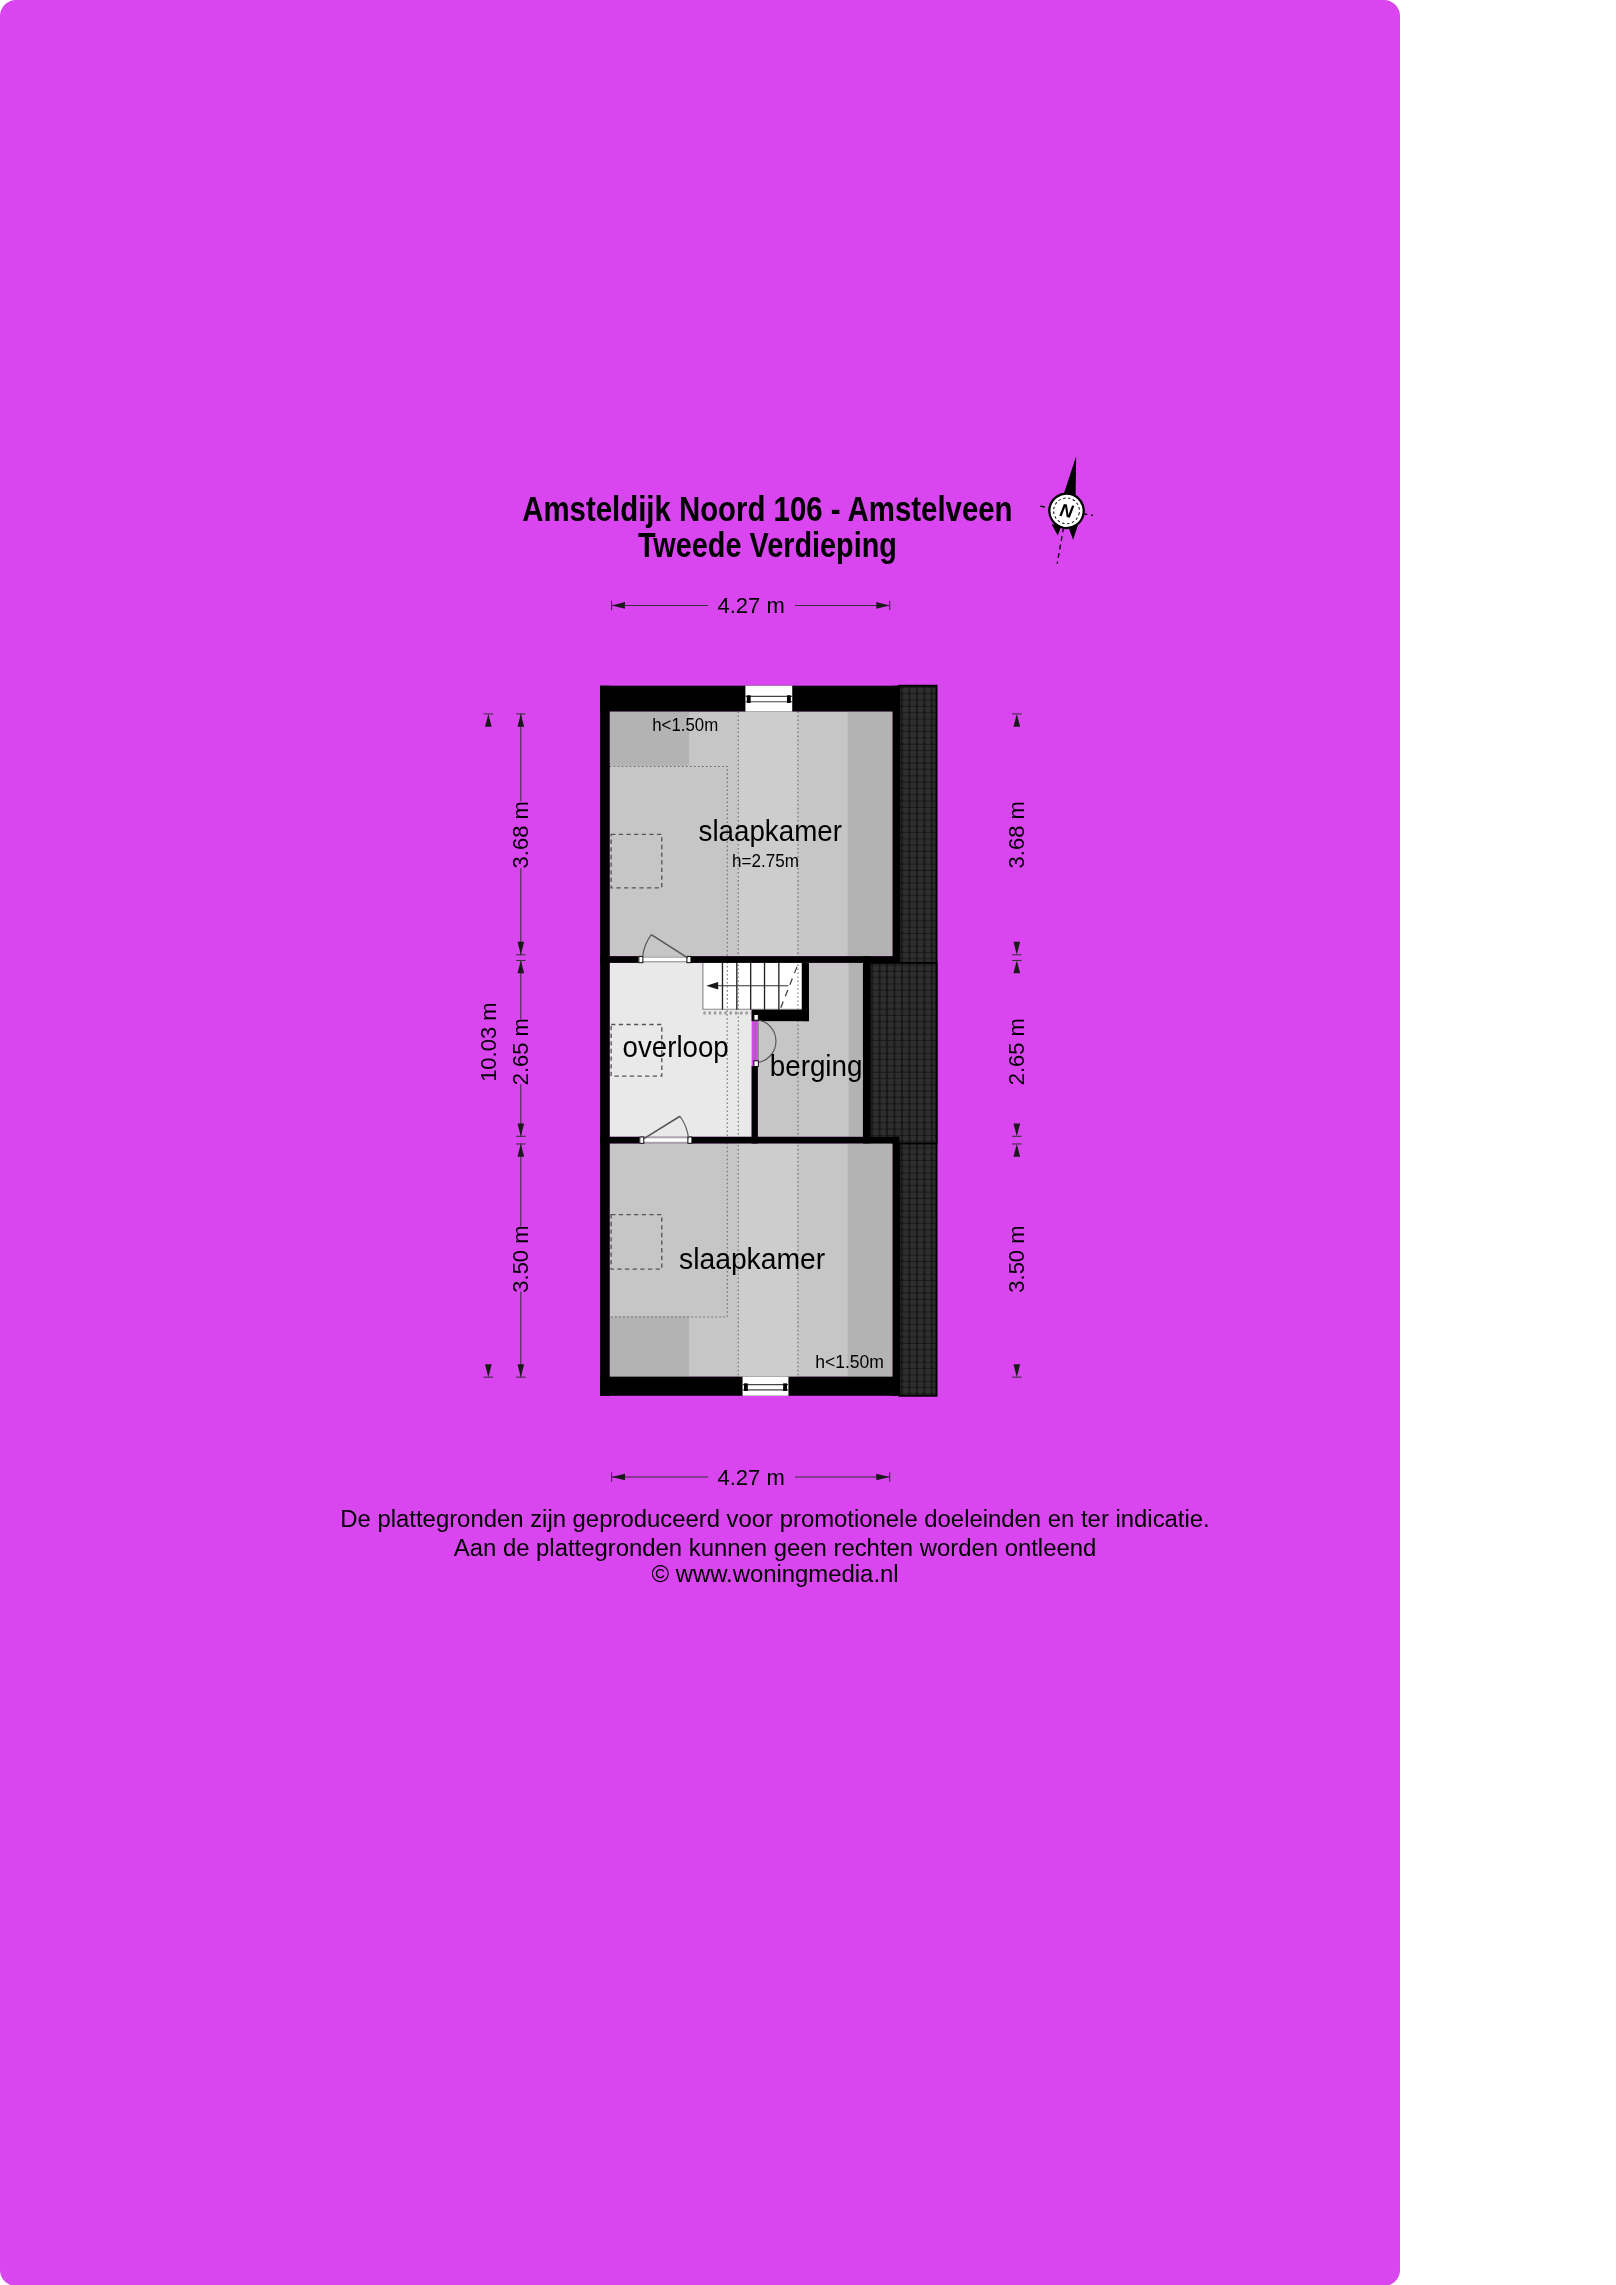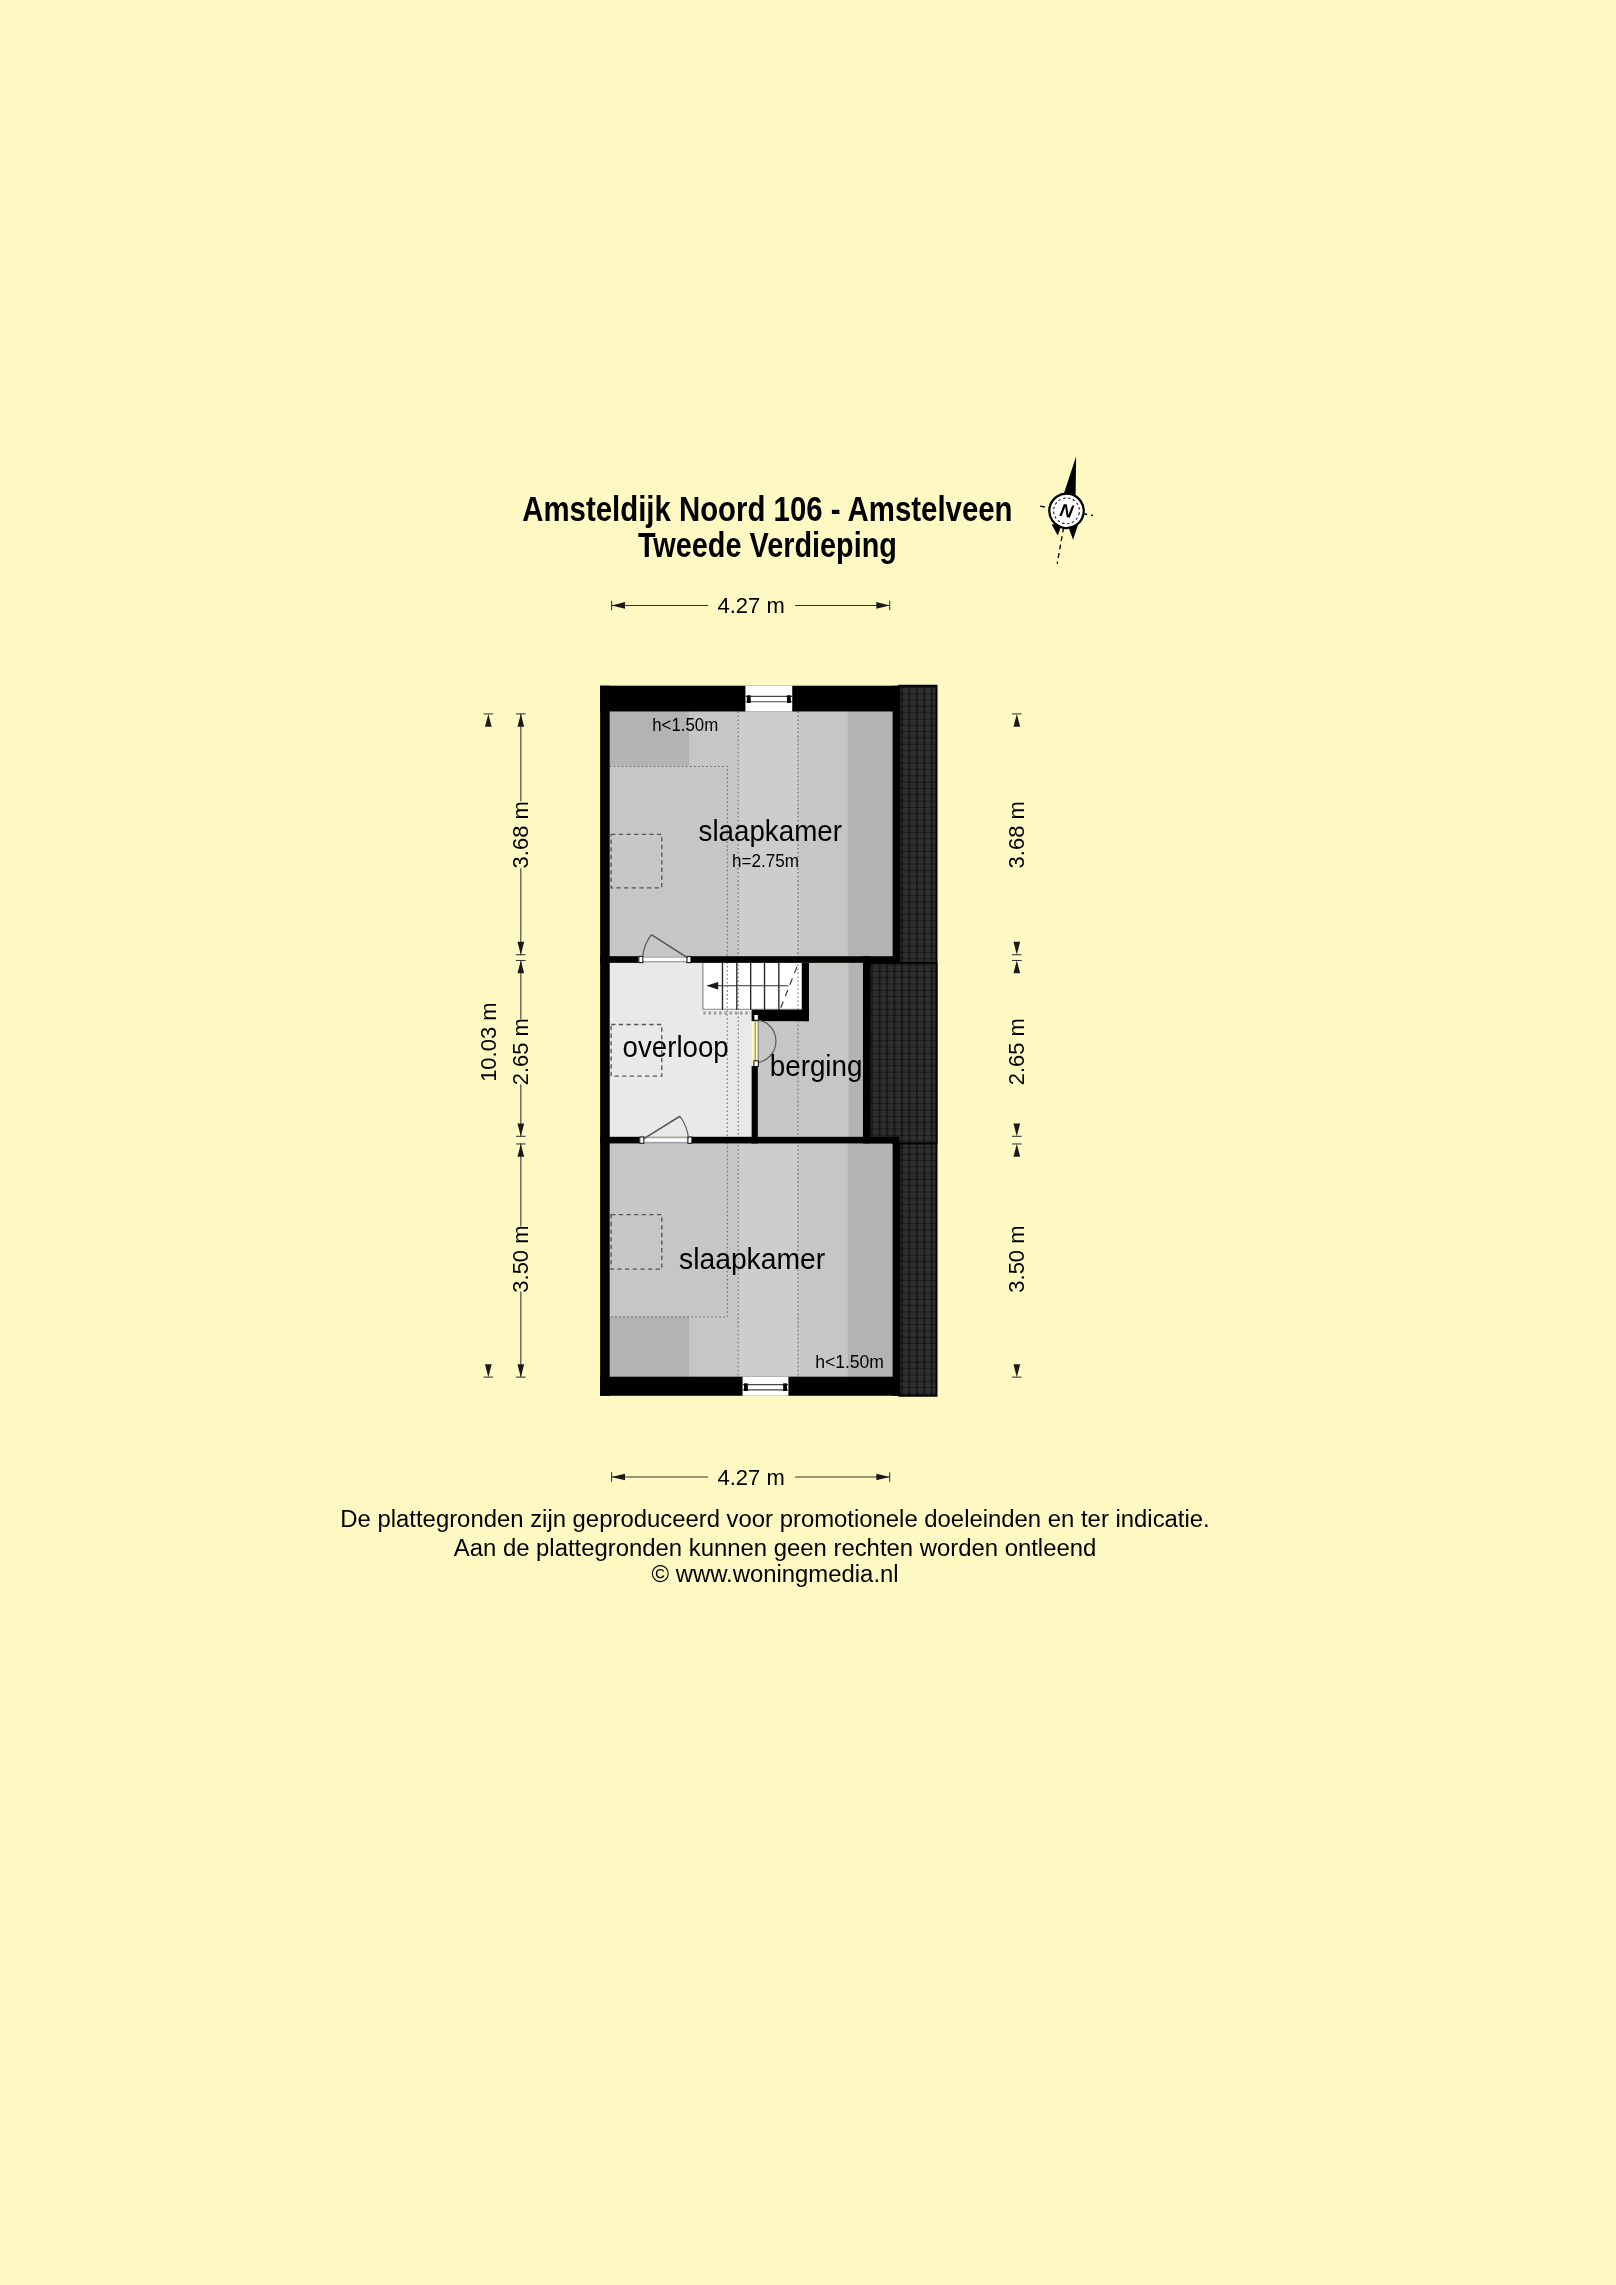--- a/index.html
+++ b/index.html
@@ -1,16 +1,16 @@
 <!DOCTYPE html>
 <html><head>
 <meta charset="utf-8">
 <style>
   html,body{margin:0;padding:0;background:#ffffff;}
-  #page{position:relative;width:1616px;height:2286px;background:#fef9c3;overflow:hidden;}
+  #page{position:relative;width:1400px;height:2286px;background:#d946ef;overflow:hidden;border-radius:16px;}
   svg{font-family:"Liberation Sans",sans-serif;}
   text{fill:#000000;}
 </style>
 </head>
 <body>
 <div id="page">
 <svg width="1616" height="2286" viewBox="0 0 1691 2391" xmlns="http://www.w3.org/2000/svg">
 <defs>
 <pattern id="tiles" width="7.8" height="6.6" patternUnits="userSpaceOnUse">
   <rect x="0" y="0" width="7.8" height="6.6" fill="#161616"></rect>

